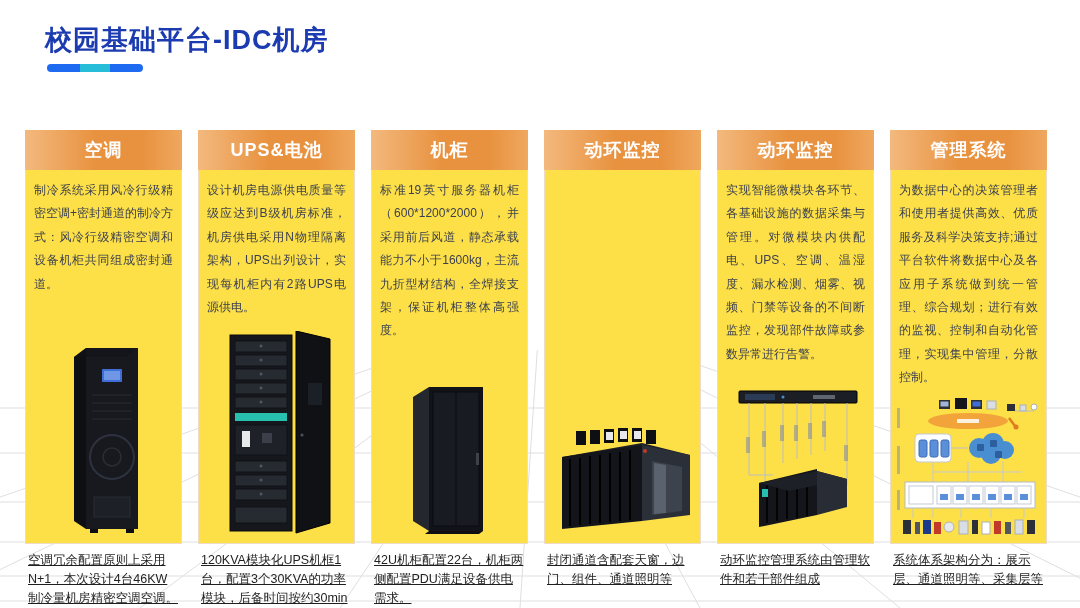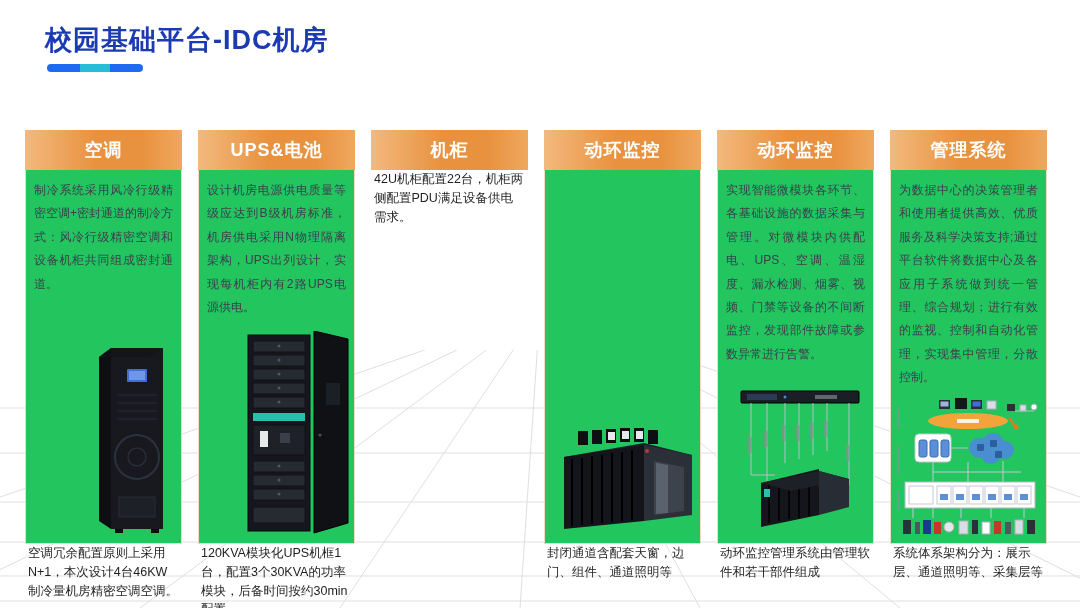--- a/index.html
+++ b/index.html
@@ -26,30 +26,30 @@
     position:absolute; left:25px; top:130px; width:1022px; z-index:1;
     display:flex; gap:16px;
   }
   .col { width:157px; display:flex; flex-direction:column; }
   .tab {
     height:40px; display:flex; align-items:center; justify-content:center;
     color:#ffffff; font-size:18px; font-weight:700; letter-spacing:1px;
     background:linear-gradient(90deg,#f3b97e 0%,#e8923f 45%,#e8923f 75%,#efa85f 100%);
   }
   .card {
-    background:#22c55e; border:1px solid #eedcc9; border-top:none;
-    height:374px; display:flex; flex-direction:column;align-items:flex-end;
+    background:#fde047; border:1px solid #eedcc9; border-top:none;
+    height:374px; display:flex; flex-direction:column;
   }
   .body-text {
     padding:9px 8px 4px 8px; font-size:12px; line-height:1.95; color:#3b3f4f;
     text-align:justify;
   }
   .img-zone { flex:1; display:flex; align-items:flex-end; justify-content:center; padding-bottom:8px; }
   .caption {
-    padding:0 3px; font-size:12.5px; line-height:1.5; color:#1f1f1f;
+    margin-top:7px; padding:0 3px; font-size:12.5px; line-height:1.5; color:#1f1f1f;text-decoration:underline;
   }
 </style>
 </head>
 <body>
 
 <div class="slide">
 
   <svg class="floor-grid" viewBox="0 0 1080 258" preserveAspectRatio="none">
     <g stroke="#d9d9d9" stroke-width="1" opacity="0.85">
       <line x1="540" y1="-40" x2="-320" y2="258"></line>
@@ -143,20 +143,33 @@
             <rect x="90" y="52" width="14" height="22" fill="#1b1f26"></rect>
             <circle cx="84" cy="104" r="1.6" fill="#4a505a"></circle>
           </svg>
         </div>
       </div>
       <p class="caption">120KVA模块化UPS机框1台，配置3个30KVA的功率模块，后备时间按约30min配置</p>
     </div>
 
     <div class="col">
       <div class="tab">机柜</div>
+      <div class="card">
+        <p class="body-text">标准19英寸服务器机柜（600*1200*2000），并采用前后风道，静态承载能力不小于1600kg，主流九折型材结构，全焊接支架，保证机柜整体高强度。</p>
+        <div class="img-zone">
+          <svg width="110" height="152" viewBox="0 0 110 152">
+            <polygon points="18,14 34,4 34,148 18,138" fill="#24272d"></polygon>
+            <rect x="34" y="4" width="54" height="144" fill="#111319"></rect>
+            <rect x="38" y="9" width="46" height="134" fill="#181b21" stroke="#0b0d10"></rect>
+            <line x1="61" y1="9" x2="61" y2="143" stroke="#0b0d10"></line>
+            <rect x="81" y="70" width="3" height="12" fill="#3c414a"></rect>
+            <polygon points="34,148 88,148 84,151 30,151" fill="#0c0e11"></polygon>
+          </svg>
+        </div>
+      </div>
       <p class="caption">42U机柜配置22台，机柜两侧配置PDU满足设备供电需求。</p>
     </div>
 
     <div class="col">
       <div class="tab">动环监控</div>
       <div class="card">
         <div class="img-zone">
           <svg width="150" height="112" viewBox="0 0 150 112">
             <polygon points="14,34 94,20 142,32 62,46" fill="#1d2026"></polygon>
             <g fill="#0d0f12">

